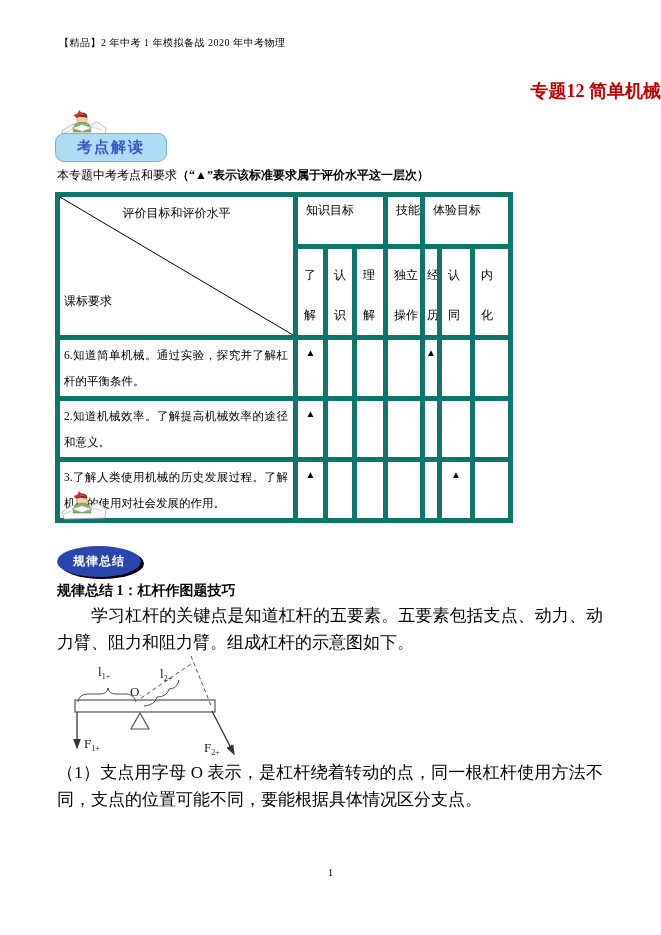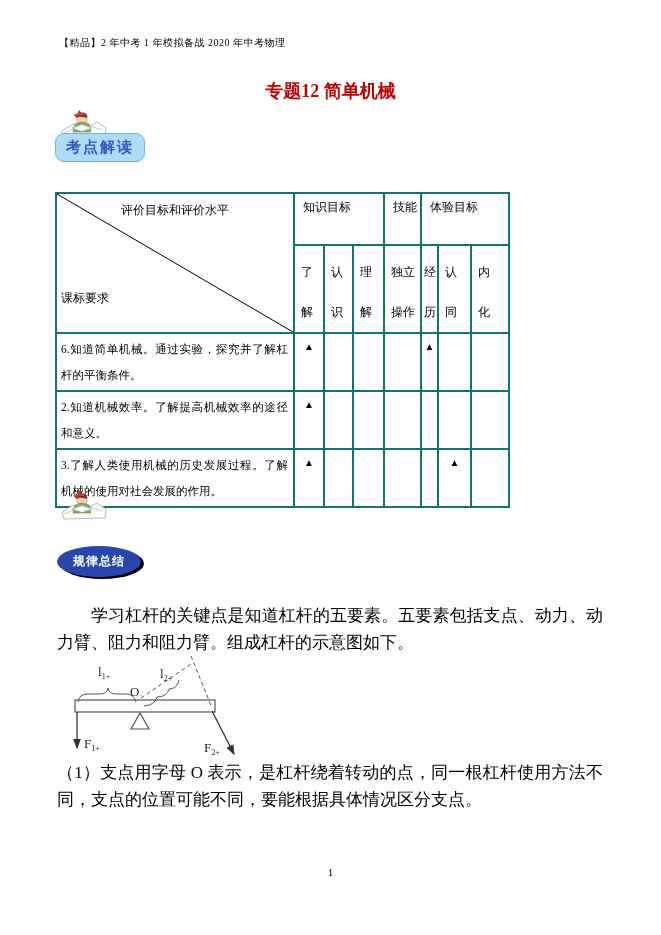--- a/index.html
+++ b/index.html
@@ -4,50 +4,50 @@
 <style>
   * { margin:0; padding:0; box-sizing:border-box; }
   html,body { background:#ffffff; }
   .page {
     position:relative; width:661px; height:935px; background:#fff; margin:0 auto;
     font-family:"Liberation Serif","DejaVu Serif",serif; color:#000;
     overflow:hidden;
     border-radius:8px;
   }
   .doc-header { position:absolute; left:59px; top:36px; font-size:10px; letter-spacing:0.5px; }
-  .doc-title  { position:absolute; left:0; right:0; top:79px; text-align:center;
+  .doc-title  { position:absolute; left:0; right:0; top:79px; text-align:right;
                 font-size:18px; font-weight:bold; color:var(--title-red,#c00000); }
 
   .cartoon { position:absolute; width:48px; height:31px; }
   #cartoon1 { left:60px; top:109px; }
   #cartoon2 { left:60px; top:490px; }
 
   .badge-pill {
-    position:absolute; width:90px; height:29px;
+    position:absolute; width:112px; height:29px;
     background:var(--badge-bg,#addcf5); border:1px solid #74b2da; border-radius:9px;
     color:var(--badge-text,#3a55c0); font-weight:bold; font-size:15px;
     letter-spacing:2px; text-align:center; line-height:26px;
   }
   #badge-kaodian  { left:55px; top:133px; }
   #badge-kaoxiang { left:55px; top:514px; }
   .badge-ellipse {
     position:absolute; left:57px; top:546px; width:84px; height:31px;
     background:var(--ellipse-bg,#2846ae); border-radius:50%;
     color:var(--ellipse-text,#fff); font-weight:bold; font-size:12px; letter-spacing:1px;
     text-align:center; line-height:30px; box-shadow:3px 2px 0 #000;
   }
 
   .intro { position:absolute; left:57px; top:167px; font-size:12px; white-space:nowrap; }
   .intro b { font-weight:bold; }
 
   table.points {
     position:absolute; left:55px; top:192px; width:453px;
     border-collapse:collapse; table-layout:fixed; font-size:11.5px;
   }
-  table.points td { border:2px solid #0f766e; vertical-align:top; overflow:hidden; }
+  table.points td { border:5px solid #0f766e; vertical-align:top; overflow:hidden; }
   td.corner { position:relative; }
   td.corner .diag { position:absolute; inset:0; width:100%; height:100%; }
   td.corner .corner-top { position:absolute; left:0; right:0; top:8px; text-align:center; font-size:12px; }
   td.corner .corner-bottom { position:absolute; left:4px; top:96px; font-size:12px; }
   td.group { padding:5px 0 0 8px; font-size:12px; height:52px;margin-top:37px; }
   tr.subrow td { height:78px; padding:6px 0 0 6px; line-height:40px; font-size:12px; }
   tr.subrow td.narrow { padding-left:2px; }
   td.req  { padding:3px 5px 2px 4px; line-height:25.5px; text-align:justify; }
   td.mark { text-align:center; padding-top:7px; font-size:10px; }
   tr.body-row { height:54px; }
@@ -77,20 +77,21 @@
     <path d="M16.5 9 Q16 3.5 22 3.5 Q27 3.5 27.5 8 Q24 6.5 22 7 Q19 6.5 16.5 9 Z" fill="#8a2a22"></path>
     <circle cx="22" cy="10.5" r="5.2" fill="#f6cfae" stroke="#b08868" stroke-width="0.5"></circle>
     <path d="M16.5 9 Q18 5.5 22 5.8 Q26.5 5.5 27.3 9 Q23 7.5 22 8 Q19.5 7.2 16.5 9 Z" fill="#8a2a22"></path>
     <path d="M13.5 6 L19 4 L16.5 9 Z" fill="#d03030"></path>
     <path d="M19 1 L22.5 5 L17 6.5 Z" fill="#d03030"></path>
     <path d="M15 15 Q22 11.5 29 15 L31 23 L13 23 Z" fill="#79b55a" stroke="#4e7c3a" stroke-width="0.5"></path>
     <path d="M12 19 L22 15.5 L32 19 L22 22.5 Z" fill="#ffffff" stroke="#999999" stroke-width="0.6"></path>
   </svg>
   <div id="badge-kaodian" class="badge-pill">考点解读</div>
 
+  <p class="intro"><span>本专题中考考点和要求</span><b>（“▲”表示该标准要求属于评价水平这一层次）</b></p>
 
   <table class="points">
     <colgroup>
       <col style="width:238px">
         <col style="width:30px">
         <col style="width:29px">
         <col style="width:31px">
       <col style="width:37px">
         <col style="width:17px">
         <col style="width:33px">
@@ -159,20 +160,21 @@
     <path d="M16.5 9 Q16 3.5 22 3.5 Q27 3.5 27.5 8 Q24 6.5 22 7 Q19 6.5 16.5 9 Z" fill="#8a2a22"></path>
     <circle cx="22" cy="10.5" r="5.2" fill="#f6cfae" stroke="#b08868" stroke-width="0.5"></circle>
     <path d="M16.5 9 Q18 5.5 22 5.8 Q26.5 5.5 27.3 9 Q23 7.5 22 8 Q19.5 7.2 16.5 9 Z" fill="#8a2a22"></path>
     <path d="M13.5 6 L19 4 L16.5 9 Z" fill="#d03030"></path>
     <path d="M19 1 L22.5 5 L17 6.5 Z" fill="#d03030"></path>
     <path d="M15 15 Q22 11.5 29 15 L31 23 L13 23 Z" fill="#79b55a" stroke="#4e7c3a" stroke-width="0.5"></path>
     <path d="M12 19 L22 15.5 L32 19 L22 22.5 Z" fill="#ffffff" stroke="#999999" stroke-width="0.6"></path>
   </svg>
   <div class="badge-ellipse">规律总结</div>
 
+  <div class="rule-heading">规律总结 1：杠杆作图题技巧</div>
   <p class="para" id="para-intro">学习杠杆的关键点是知道杠杆的五要素。五要素包括支点、动力、动力臂、阻力和阻力臂。组成杠杆的示意图如下。</p>
 
   <svg class="lever" width="190" height="110" viewBox="0 0 190 110">
     <defs>
       <marker id="arrow" markerWidth="9" markerHeight="8" refX="7" refY="3" orient="auto">
         <path d="M0,0 L8,3 L0,6 Z" fill="#333"></path>
       </marker>
     </defs>
 
     <rect x="15" y="48" width="140" height="12" fill="#fbfbfb" stroke="#555" stroke-width="1.2"></rect>

